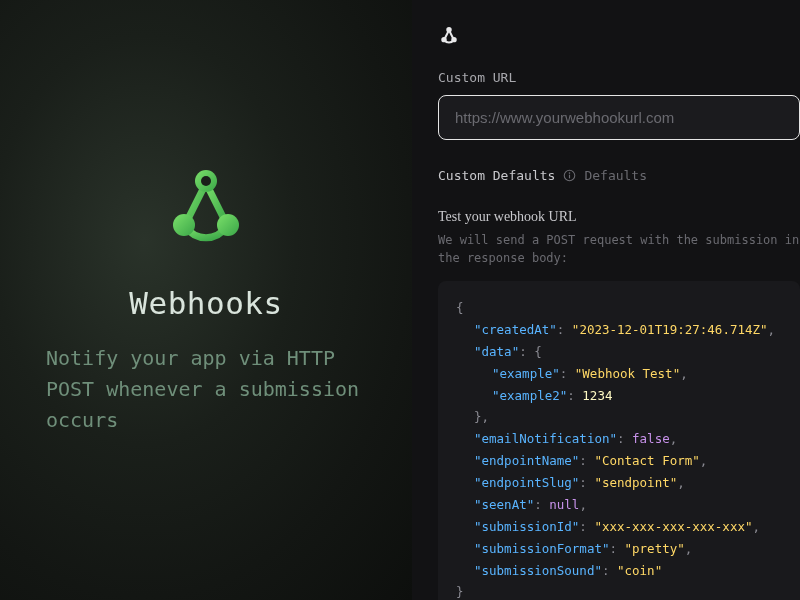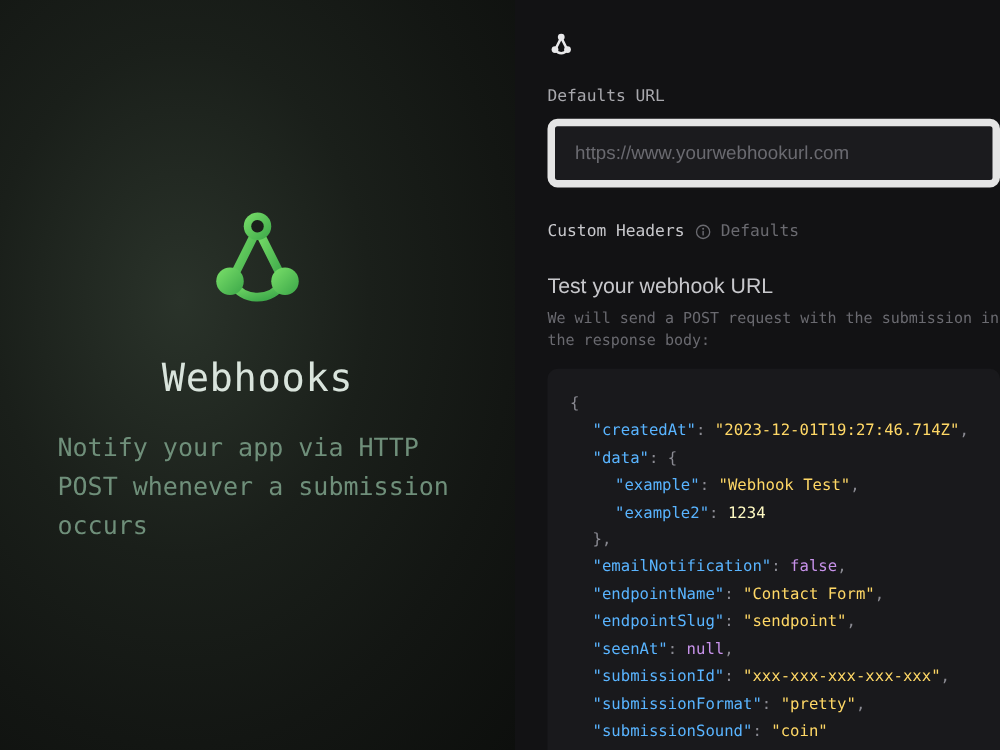--- a/index.html
+++ b/index.html
@@ -61,21 +61,21 @@
     }
     .field-label {
       font-size: 13px;
       color: #a8a8ad;
       margin-bottom: 10px;
       font-family: ui-monospace, 'SF Mono', Menlo, Monaco, Consolas, monospace;
     }
     .url-input {
       width: 100%;
       background: #1b1b1e;
-      border: 6px solid #e5e5e5;
+      border: 1px solid #e5e5e5;
       border-radius: 8px;
       padding: 13px 16px;
       font-size: 15px;
       color: #e8e8ea;
       font-family: -apple-system, BlinkMacSystemFont, 'Segoe UI', sans-serif;
       margin-bottom: 28px;
     }
     .url-input::placeholder { color: #6a6a70; }
     .headers-row {
       display: flex;
@@ -84,24 +84,24 @@
       margin-bottom: 26px;
       font-family: ui-monospace, 'SF Mono', Menlo, Monaco, Consolas, monospace;
     }
     .headers-label { font-size: 13px; color: #c8c8cc; }
     .info-icon {
       width: 13px; height: 13px;
       display: inline-flex; align-items: center; justify-content: center;
     }
     .defaults-text { font-size: 13px; color: #6a6a70; }
     .test-heading {
-      font-size: 17px;
+      font-size: 14px;
       color: #c8c8cc;
       margin-bottom: 6px;
-      font-family: Liberation Sans, sans-serif;
+      font-family: Liberation Serif, serif;
     }
     .test-desc {
       font-size: 12px;
       color: #6a6a70;
       line-height: 1.5;
       margin-bottom: 14px;
       font-family: ui-monospace, 'SF Mono', Menlo, Monaco, Consolas, monospace;
     }
     .code-block {
       background: #19191c;
@@ -159,25 +159,25 @@
           <path d="M48 18 L68 58"></path>
           <path d="M28 62 A24 24 0 0 0 68 62"></path>
         </g>
         <circle cx="48" cy="16" r="12" fill="#e8e8ea"></circle>
         <circle cx="26" cy="60" r="12" fill="#e8e8ea"></circle>
         <circle cx="70" cy="60" r="12" fill="#e8e8ea"></circle>
       </svg>
     </span>
   </div>
 
-  <div class="field-label">Defaults URL</div>
+  <div class="field-label">Custom URL</div>
   <input class="url-input" type="text" placeholder="https://www.yourwebhookurl.com" style="">
 
   <div class="headers-row">
-    <span class="headers-label">Custom Headers</span>
+    <span class="headers-label">Custom Defaults</span>
     <span class="info-icon">
       <svg width="13" height="13" viewBox="0 0 16 16">
           <circle cx="8" cy="8" r="6.5" fill="none" stroke="#6a6a70" stroke-width="1.3"></circle>
           <circle cx="8" cy="5" r="1" fill="#6a6a70"></circle>
           <rect x="7.3" y="7" width="1.4" height="4.5" fill="#6a6a70"></rect>
         </svg>
     </span>
     <span class="defaults-text">Defaults</span>
   </div>
 

